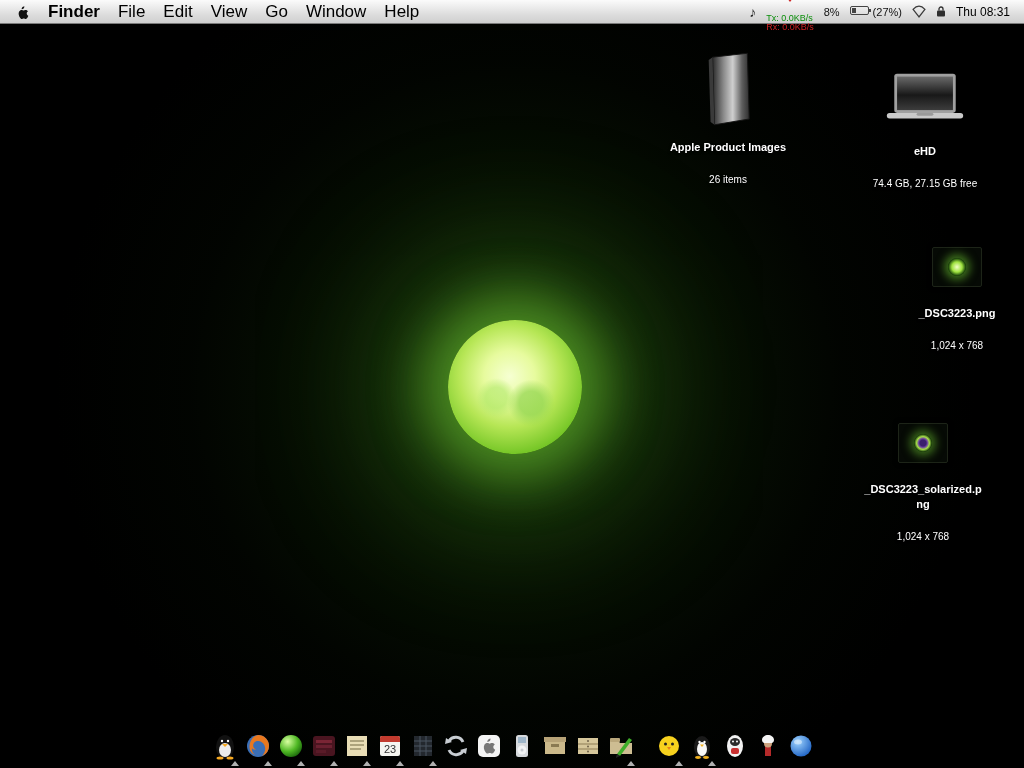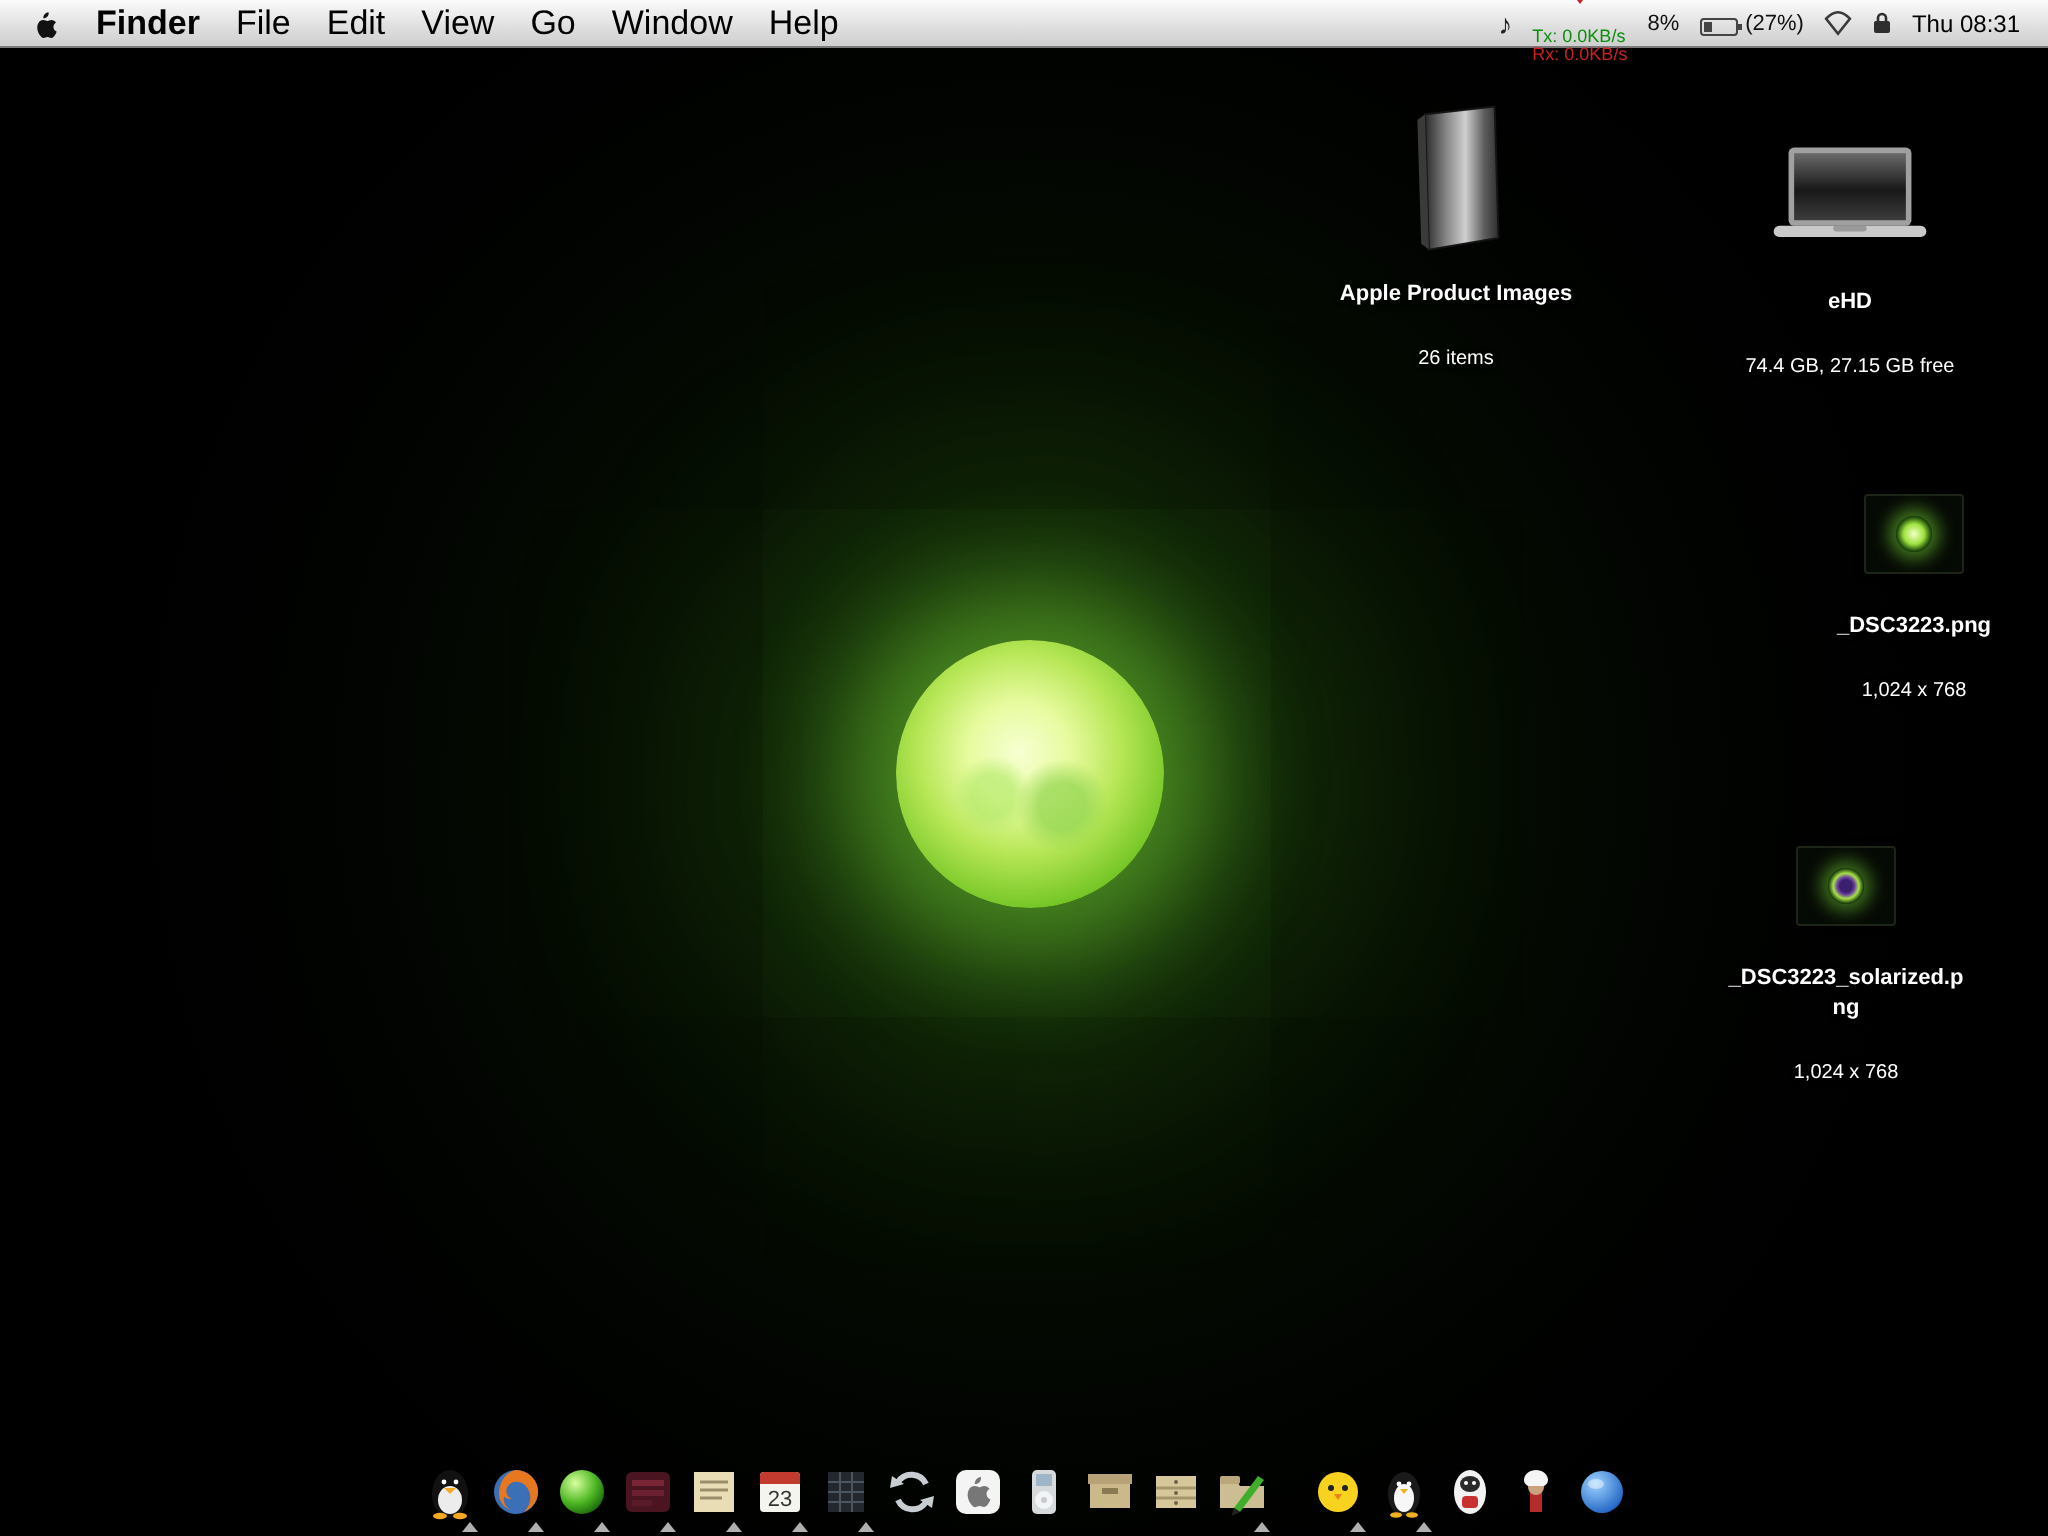--- a/index.html
+++ b/index.html
@@ -27,21 +27,21 @@
   .status { margin-left: auto; display: flex; align-items: center; gap: 10px; height: 24px; }
   .music-note { font-size: 14px; color: #222; }
   .net { display: flex; align-items: center; gap: 12px; flex-direction: column; }
   .net-arrows { display: flex; flex-direction: column; gap: 2px; }
   .arr-up { width: 0; height: 0; border-left: 3px solid transparent; border-right: 3px solid transparent; border-bottom: 4px solid #0a8f0a; }
   .arr-down { width: 0; height: 0; border-left: 3px solid transparent; border-right: 3px solid transparent; border-top: 4px solid #cc2222; }
   .net-text { display: flex; flex-direction: column; line-height: 9px; }
   .tx { font-size: 9px; color: #0a8f0a; }
   .rx { font-size: 9px; color: #cc2222; }
   .cpu { font-size: 11px; color: #111; }
-  .batt-wrap { display: flex; align-items: flex-end; gap: 4px; }
+  .batt-wrap { display: flex; align-items: flex-start; gap: 4px; }
   .battery { width: 19px; height: 9px; border: 1px solid #444; border-radius: 2px; position: relative; display: inline-block; }
   .battery-fill { position: absolute; left: 1px; top: 1px; bottom: 1px; width: 4px; background: #444; }
   .battery-nub { position: absolute; right: -3px; top: 2px; width: 2px; height: 3px; background: #444; }
   .batt-text { font-size: 11px; color: #111; }
   .clock { font-size: 12px; color: #000; padding-right: 4px; white-space: nowrap; }
 
   
   .wallpaper-glow {
     position: absolute; left: 35px; top: -93px; width: 960px; height: 960px; border-radius: 50%;
     background: radial-gradient(circle, rgba(45,110,20,.38) 0%, rgba(30,75,14,.22) 28%, rgba(15,40,8,.10) 48%, transparent 68%);

